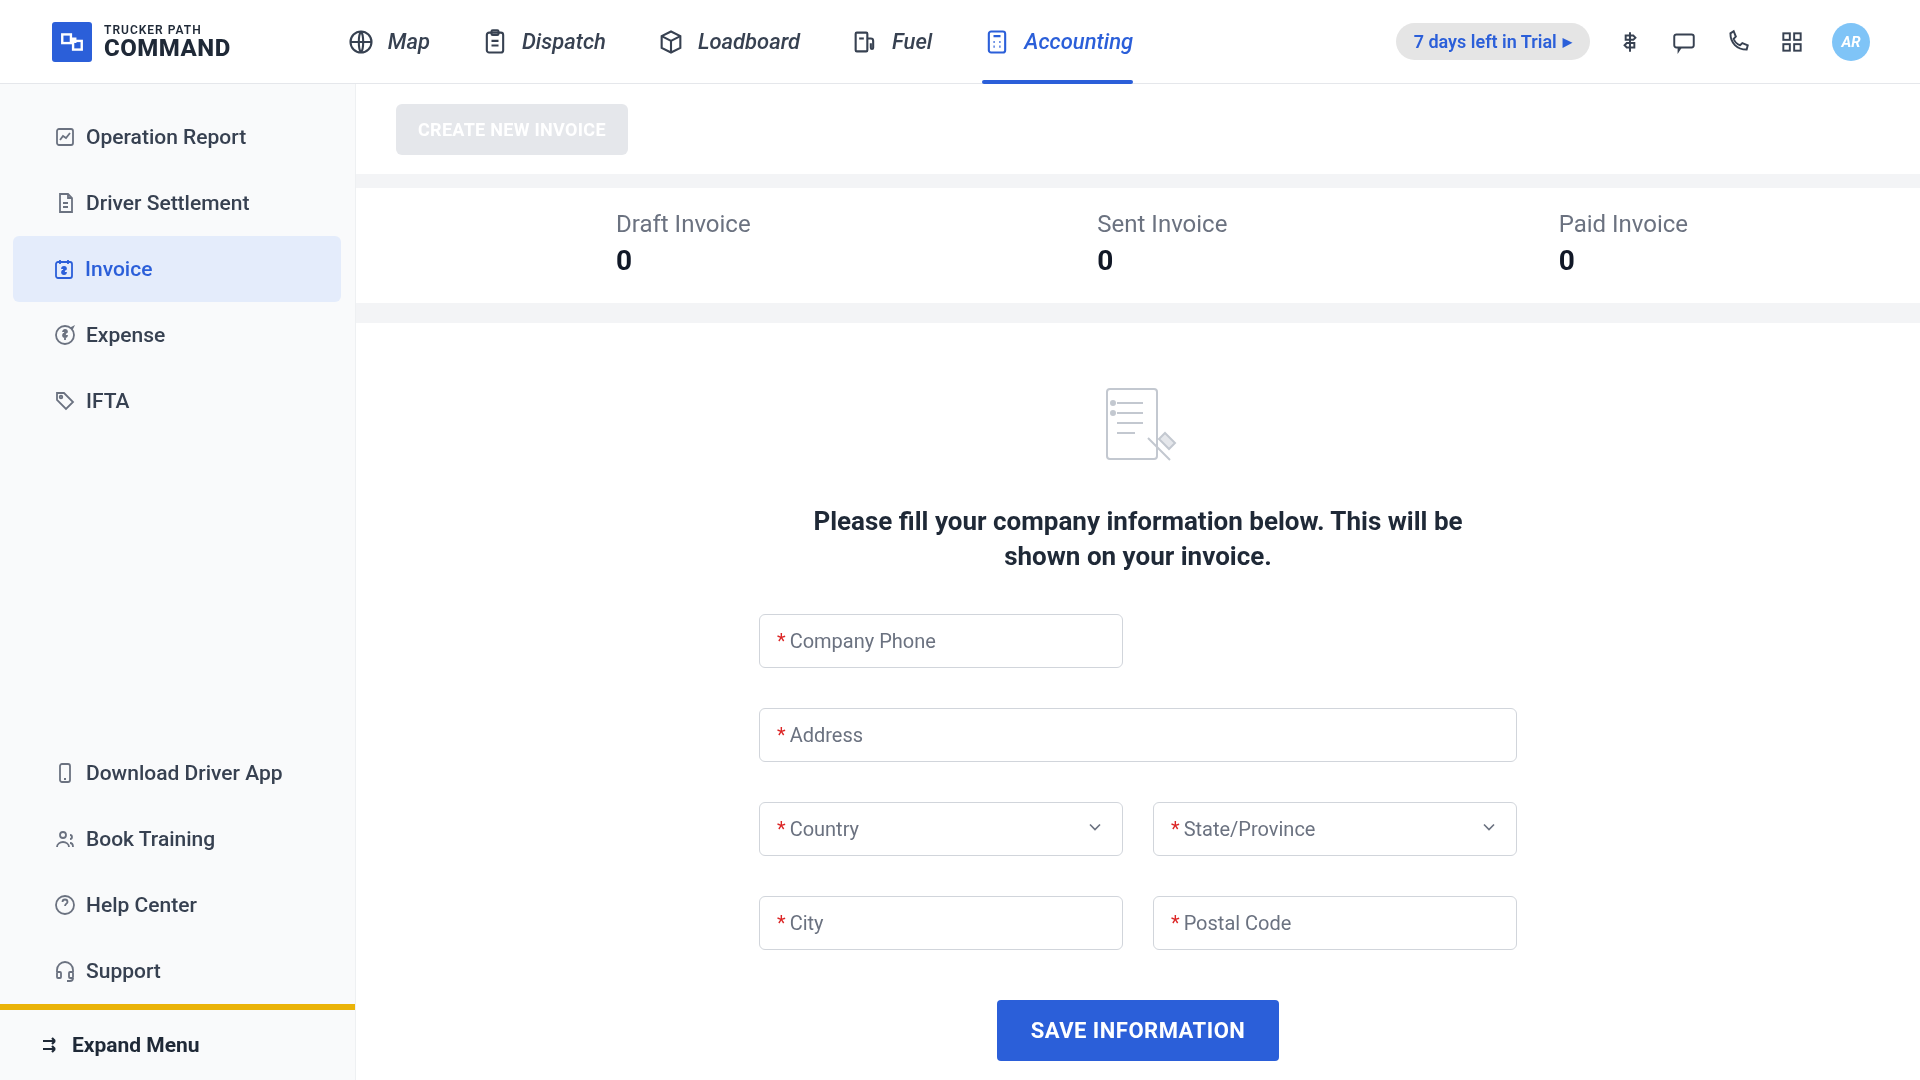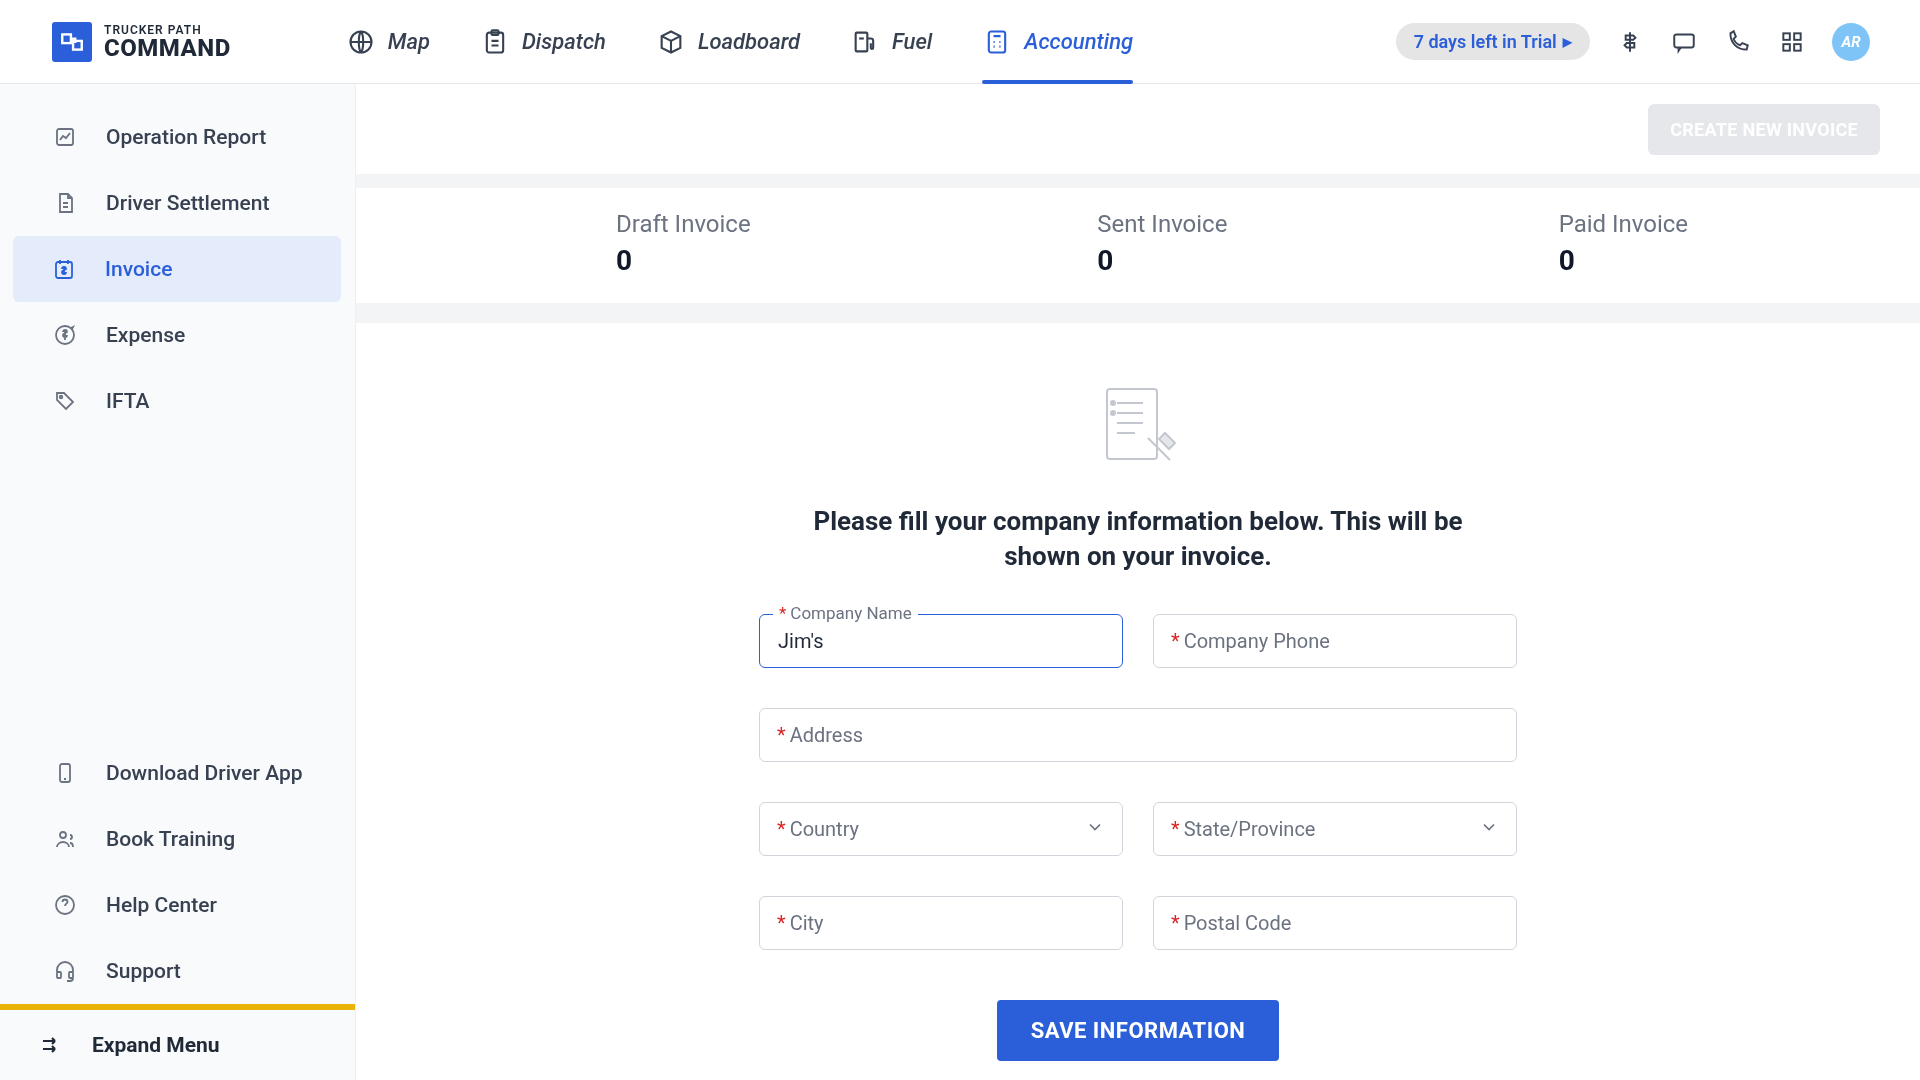--- a/index.html
+++ b/index.html
@@ -22,30 +22,30 @@
 
     .header-right { margin-left: auto; display: flex; align-items: center; gap: 26px; }
     .trial-pill { background: #e5e5e5; color: #2B5FD9; padding: 8px 18px; border-radius: 22px; font-size: 18px; font-weight: 600; display:flex; align-items:center; gap:6px; }
     .trial-caret { font-size: 12px; }
     .hicon { width: 28px; height: 28px; color: #374151; display:flex; align-items:center; justify-content:center; cursor:pointer; }
     .avatar { width: 38px; height: 38px; border-radius: 50%; background: #7fc4f7; color: #fff; font-weight: 700; font-size: 15px; display: flex; align-items: center; justify-content: center; font-style: italic; }
 
     
     .body-row { display: flex; height: calc(100% - 84px); }
     .sidebar { width: 356px; background: #f9fafb; border-right: 1px solid #eef0f2; display: flex; flex-direction: column; padding-top: 20px; }
-    .side-item { display: flex; align-items: center; gap: 28px; padding: 20px 28px 20px 38px; color: #374151; font-size: 21px; font-weight: 500; cursor: pointer; border-radius: 6px; margin: 0 14px; }
+    .side-item { display: flex; align-items: center; gap: 8px; padding: 20px 28px 20px 38px; color: #374151; font-size: 21px; font-weight: 500; cursor: pointer; border-radius: 6px; margin: 0 14px; }
     .side-item.active { background: #e4ecfb; color: #2B5FD9; margin-left: 13px; }
     .side-icon { width: 26px; height: 26px; display:flex; align-items:center; justify-content:center; color:#6b7280; }
     .side-item.active .side-icon { color: #2B5FD9; }
     .side-spacer { flex: 1; }
     .side-bottom .side-item { font-weight: 500; }
     .expand-item { font-weight: 700 !important; color:#1f2937 !important; border-top: 6px solid #eab308; margin: 0; padding-left: 38px; padding-top:22px; padding-bottom:22px; border-radius:0; }
 
     .main { flex: 1; overflow: auto; background: #fff; }
-    .toolbar { height: 90px; display:flex; align-items:center; justify-content:flex-end; padding: 0 40px; }
+    .toolbar { height: 90px; display:flex; align-items:center; justify-content:flex-start; padding: 0 40px; }
     .create-btn { background: #e5e7eb; color: #fff; font-weight: 700; padding: 15px 22px; border-radius: 6px; font-size: 18px; letter-spacing: 0.3px; cursor: not-allowed; }
 
     .sep { height: 14px; background: #f3f4f6; }
 
     .stats { display: flex; padding: 22px 0 26px; background: #fff; }
     .stat { flex: 1; padding-left: 260px; }
     .stat:nth-child(1){ padding-left: 260px;}
     .stat:nth-child(2){ padding-left: 120px;}
     .stat:nth-child(3){ padding-left: 100px;}
     .stat-label { color: #6b7280; font-size: 24px; }
@@ -306,24 +306,20 @@
             <rect x="14" y="6" width="50" height="70" rx="3" fill="#fff"></rect>
             <path d="M24 20h26M24 30h26M24 40h26M24 50h18" stroke="#c3c8d0"></path>
             <circle cx="20" cy="20" r="2" fill="#c3c8d0"></circle>
             <circle cx="20" cy="30" r="2" fill="#c3c8d0"></circle>
             <path d="M55 55l22 22M72 50l10 10-6 6-10-10z" fill="#e5e7eb"></path>
           </svg>
       </div>
       <div class="form-heading">Please fill your company information below. This will be shown on your invoice.</div>
 
       <div class="form-grid">
-        <div class="field focused">
-          <div class="float-label"><span class="req">*</span><span>Company Name</span></div>
-          <input class="field-input" value="Jim's" style="">
-        </div>
         <div class="field">
           <div class="placeholder-inside"><span class="req">*</span><span>Company Phone</span></div>
           <input class="field-input" style="">
         </div>
         <div class="field full">
           <div class="placeholder-inside"><span class="req">*</span><span>Address</span></div>
           <input class="field-input" style="">
         </div>
         <div class="field">
           <div class="placeholder-inside"><span class="req">*</span><span>Country</span></div>

